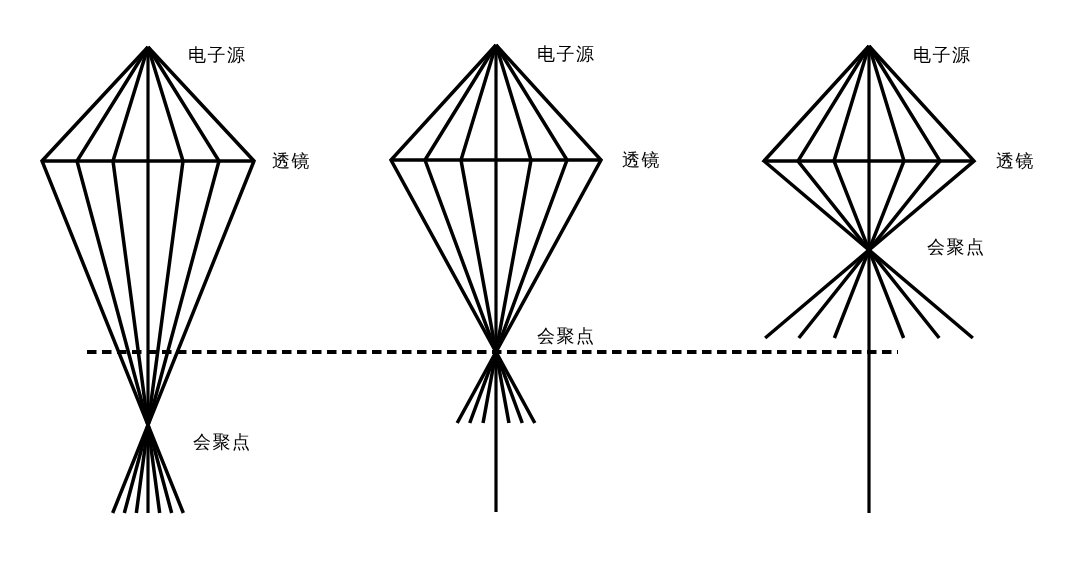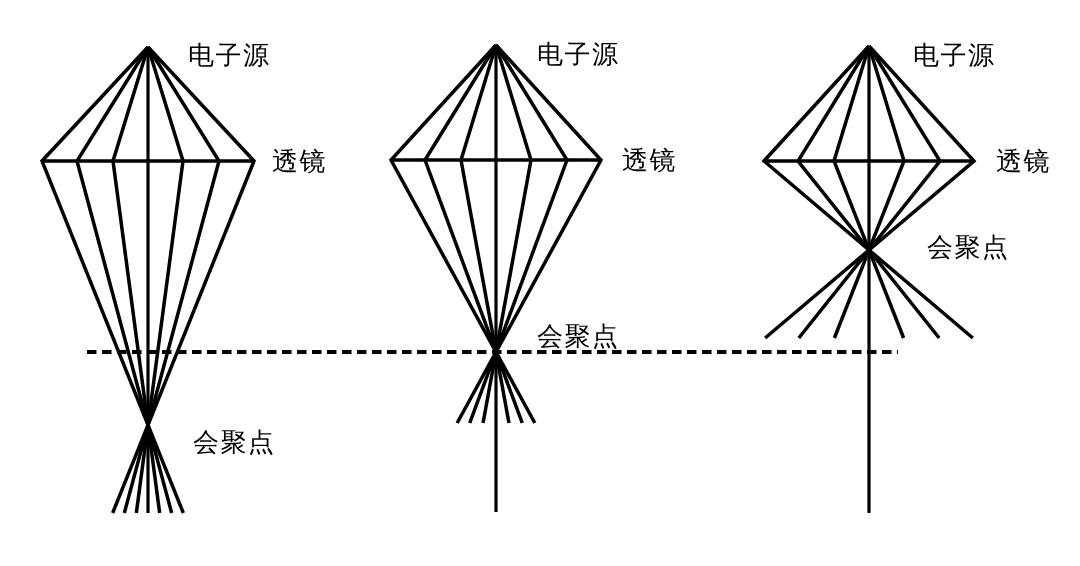--- a/index.html
+++ b/index.html
@@ -16,21 +16,21 @@
     font-family: "Liberation Sans", "DejaVu Sans", sans-serif;
   }
   .stage svg {
     position: absolute;
     left: 0;
     top: 0;
   }
   .diagram-label {
     position: absolute;
     transform: translateY(-50%);
-    font-size: 26px;
+    font-size: 18px;
     line-height: 1;
     letter-spacing: 1.5px;
     color: #000000;
     white-space: nowrap;
     font-weight: 500;
     text-align: right;
   }
 </style>
 </head>
 <body>

